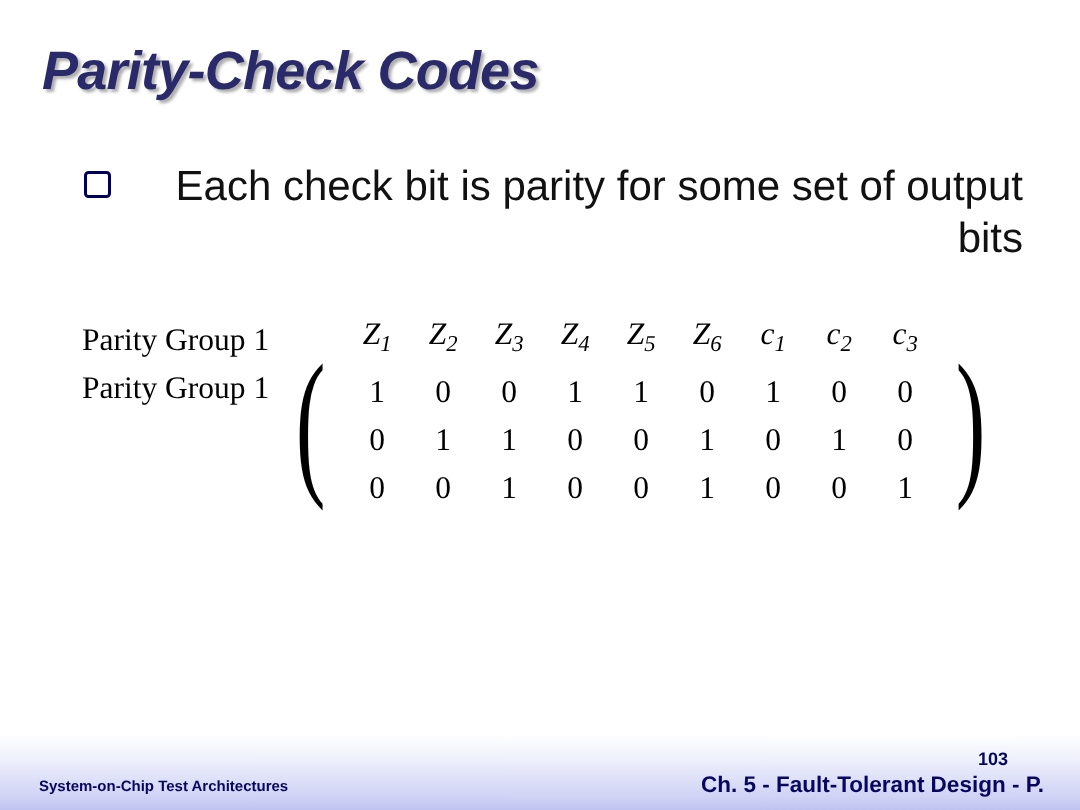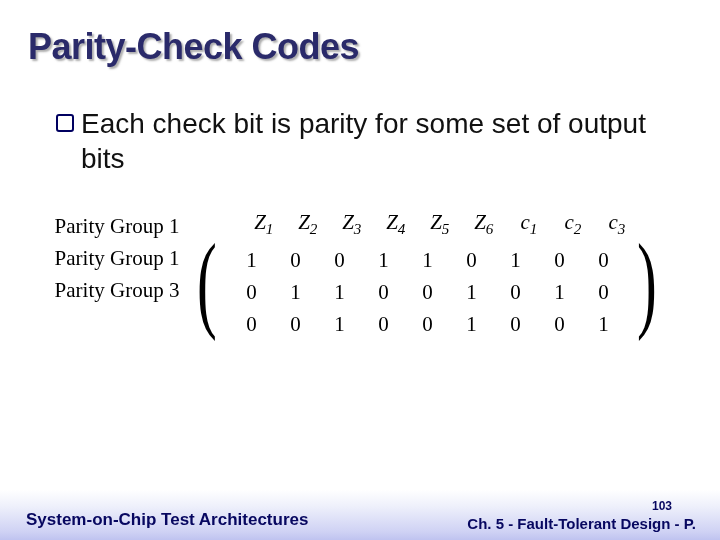--- a/index.html
+++ b/index.html
@@ -11,20 +11,21 @@
   }
   .slide {
     width: 720px;
     height: 540px;
     position: relative;
     padding: 20px 28px 0 28px;
   }
   .title {
     font-size: 36px;
     font-weight: bold;
+    font-style: italic;
     color: #2a2a6a;
     text-shadow: 2px 2px 2px rgba(120,120,120,0.6);
     margin-top: 6px;
     margin-bottom: 38px;
     letter-spacing: -0.5px;
   }
   .bullets {
     padding-left: 28px;
     padding-right: 10px;
   }
@@ -39,21 +40,21 @@
   .bullet-icon {
     width: 18px;
     height: 18px;
     min-width: 18px;
     border: 2px solid #000060;
     border-radius: 3px;
     margin-top: 8px;
     margin-right: 7px;
     background: #fff;
   }
-  .bullet-text { flex: 1; }
+  .bullet-text { flex: 1; text-align: right; }
   .matrix-area {
     margin-top: 34px;
     display: flex;
     justify-content: center;
   }
   .matrix-block {
     display: flex;
     align-items: flex-start;
     font-family: "Times New Roman", Times, serif;
     color: #000;
@@ -82,21 +83,21 @@
     margin: 0 4px;
   }
   .col-header {
     display: flex;
     font-size: 21px;
     font-style: italic;
     margin-bottom: 6px;
   }
   .col-header span {
     width: 44px;
-    text-align: right;
+    text-align: center;
   }
   .matrix-rows {
     display: flex;
     flex-direction: column;
   }
   .mrow {
     display: flex;
     height: 32px;
     line-height: 32px;
     font-size: 21px;
@@ -110,21 +111,21 @@
     left: 0;
     bottom: 0;
     width: 720px;
     height: 56px;
     background: linear-gradient(to bottom, #ffffff 0%, #ffffff 10%, #eef0fb 40%, #cfd2f4 85%, #bfc3f0 100%);
   }
   .footer-left {
     position: absolute;
     left: 26px;
     bottom: 10px;
-    font-size: 17px;
+    font-size: 10px;
     font-weight: bold;
     color: #070760;
   }
   .footer-right {
     position: absolute;
     right: 24px;
     bottom: 8px;
     text-align: right;
     font-size: 15px;
     font-weight: bold;
@@ -154,21 +155,20 @@
       <span class="bullet-icon"></span>
       <span class="bullet-text">Each check bit is parity for some set of output bits</span>
     </div>
   </div>
 
   <div class="matrix-area">
     <div class="matrix-block">
       <div class="row-labels">
         <div>Parity Group 1</div>
         <div>Parity Group 1</div>
-        <div>Parity Group 3</div>
       </div>
       <div class="paren">(</div>
       <div class="matrix-core">
         <div class="col-header">
           <span><span>Z</span><sub>1</sub></span>
           <span><span>Z</span><sub>2</sub></span>
           <span><span>Z</span><sub>3</sub></span>
           <span><span>Z</span><sub>4</sub></span>
           <span><span>Z</span><sub>5</sub></span>
           <span><span>Z</span><sub>6</sub></span>

